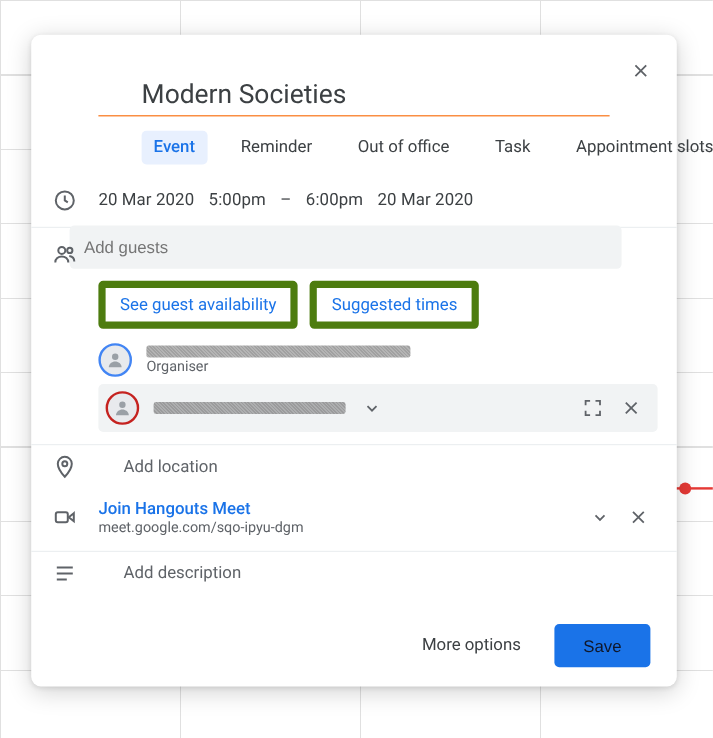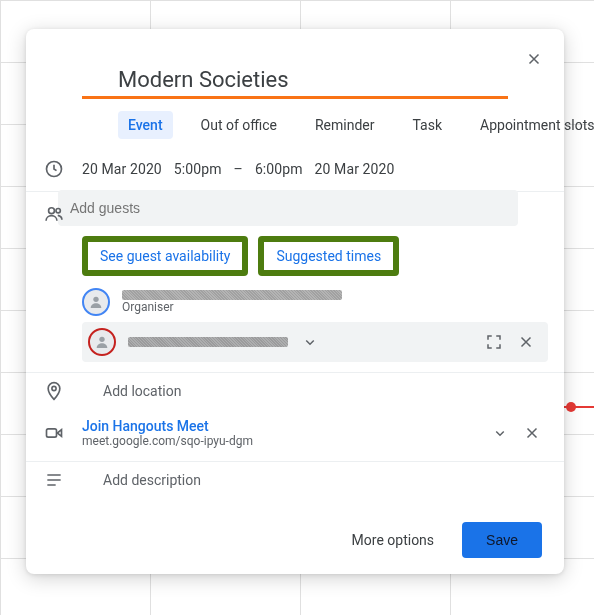--- a/index.html
+++ b/index.html
@@ -28,21 +28,21 @@
   }
   .close-x {
     position: absolute; top: 14px; right: 14px; width: 32px; height: 32px;
     display: flex; align-items: center; justify-content: center;
     color: #5f6368; cursor: pointer;
   }
   .close-x svg { width: 18px; height: 18px; }
   .title {
     margin: 30px 56px 0 56px; padding: 8px 0 4px 36px;
     font-size: 22px; color: #3c4043; font-weight: 400; border: none;
-    border-bottom: 3px solid #f97316; outline: none; width: auto;
+    border-bottom: 1px solid #f97316; outline: none; width: auto;
   }
   .tabs {
     display: flex; gap: 18px; margin: 12px 56px 0 92px; align-items: flex-end;
     font-size: 14px; color: #3c4043;
   }
   .tab { padding: 6px 10px; border-radius: 4px; cursor: pointer; white-space: nowrap; }
   .tab.active { background: #e8f0fe; color: #1a73e8; font-weight: 500; }
   .row { display: flex; align-items: center; padding: 8px 16px 8px 0; }
   .icon-col { width: 56px; display: flex; justify-content: center; color: #5f6368; }
   .icon-col svg { width: 20px; height: 20px; }
@@ -113,22 +113,22 @@
   <div class="close-x">
     <svg viewBox="0 0 24 24" fill="none" stroke="currentColor" stroke-width="2">
         <path d="M6 6l12 12M18 6L6 18"></path>
       </svg>
   </div>
 
   <div class="title">Modern Societies</div>
 
   <div class="tabs">
     <div class="tab active">Event</div>
+    <div class="tab">Reminder</div>
     <div class="tab">Out of office</div>
-    <div class="tab">Reminder</div>
     <div class="tab">Task</div>
     <div class="tab">Appointment slots</div>
   </div>
 
   <div class="row datetime">
     <div class="icon-col">
       <svg viewBox="0 0 24 24" fill="none" stroke="currentColor" stroke-width="2">
           <circle cx="12" cy="12" r="9"></circle>
           <path d="M12 7v5l3 2"></path>
         </svg>

